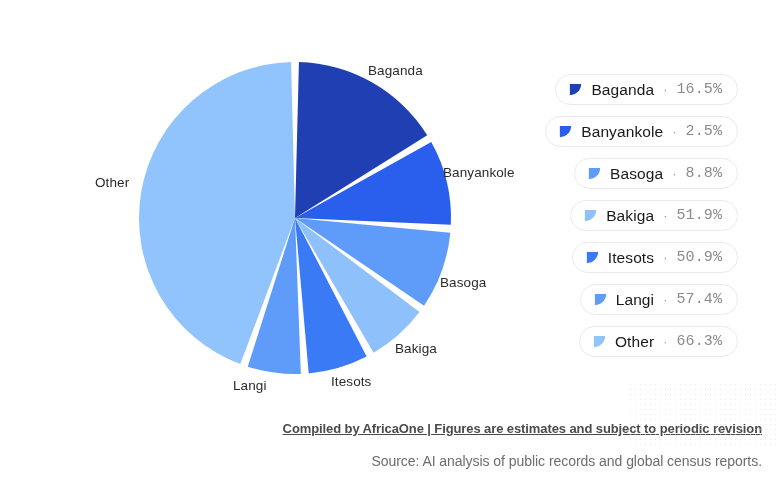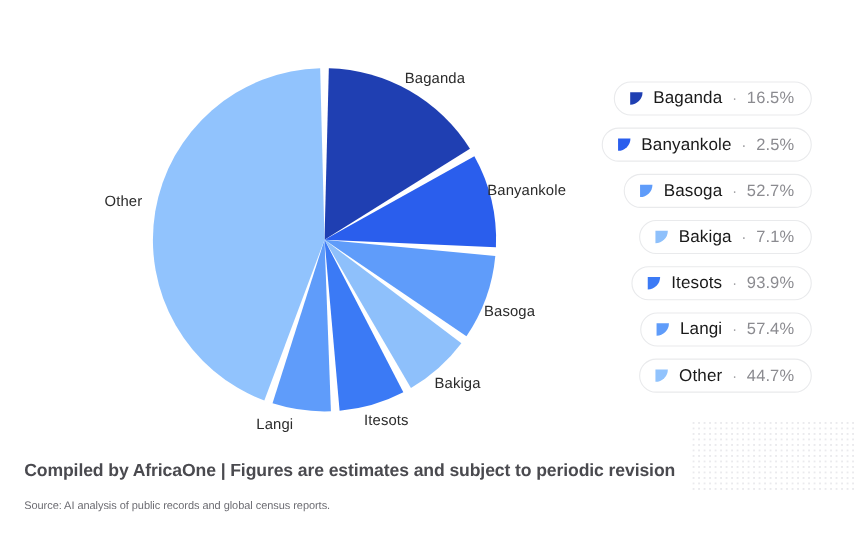--- a/index.html
+++ b/index.html
@@ -10,20 +10,21 @@
     background: #ffffff;
     font-family: "Liberation Sans", sans-serif;
     overflow: hidden;
   }
 
   #root {
     position: relative;
     width: 784px;
     height: 452px;
     background: #ffffff;
+    text-align: right;
   }
 
   
   #chart-area {
     position: absolute;
     left: 0;
     top: 0;
     width: 520px;
     height: 410px;
   }
@@ -82,41 +83,43 @@
   .legend-sep {
     font-size: 13px;
     color: #9a9a9e;
     margin: 0 1px;
   }
 
   .legend-value {
     font-size: 15px;
     color: #8b8b90;
     letter-spacing: 0.1px;
+    font-family: Liberation Mono, monospace;
   }
 
   
   #footer {
     position: absolute;
     left: 22px;
     top: 418px;
     width: 740px;
   }
 
   #footer-note {
-    font-size: 16px;
+    font-size: 13px;
     font-weight: bold;
     color: #4a4a4f;
     letter-spacing: -0.1px;
     line-height: 22px;
+    text-decoration: underline;
   }
 
   #footer-source {
     margin-top: 11px;
-    font-size: 10px;
+    font-size: 14px;
     color: #6c6c72;
     letter-spacing: -0.05px;
     line-height: 20px;
   }
 
   
   #watermark {
     position: absolute;
     right: 6px;
     bottom: 4px;
@@ -170,53 +173,53 @@
         <span class="legend-name">Banyankole</span>
         <span class="legend-sep">·</span>
         <span class="legend-value">2.5%</span>
       </div>
       <div class="legend-item">
         <svg class="legend-swatch" viewBox="0 0 16 16">
           <path d="M 2 2 L 14 2 A 12 12 0 0 1 2 14 Z" fill="#5f9cfa"></path>
         </svg>
         <span class="legend-name">Basoga</span>
         <span class="legend-sep">·</span>
-        <span class="legend-value">52.7%</span>
+        <span class="legend-value">8.8%</span>
       </div>
       <div class="legend-item">
         <svg class="legend-swatch" viewBox="0 0 16 16">
           <path d="M 2 2 L 14 2 A 12 12 0 0 1 2 14 Z" fill="#8ec0fb"></path>
         </svg>
         <span class="legend-name">Bakiga</span>
         <span class="legend-sep">·</span>
-        <span class="legend-value">7.1%</span>
+        <span class="legend-value">51.9%</span>
       </div>
       <div class="legend-item">
         <svg class="legend-swatch" viewBox="0 0 16 16">
           <path d="M 2 2 L 14 2 A 12 12 0 0 1 2 14 Z" fill="#3b7af5"></path>
         </svg>
         <span class="legend-name">Itesots</span>
         <span class="legend-sep">·</span>
-        <span class="legend-value">93.9%</span>
+        <span class="legend-value">50.9%</span>
       </div>
       <div class="legend-item">
         <svg class="legend-swatch" viewBox="0 0 16 16">
           <path d="M 2 2 L 14 2 A 12 12 0 0 1 2 14 Z" fill="#5f9cfa"></path>
         </svg>
         <span class="legend-name">Langi</span>
         <span class="legend-sep">·</span>
         <span class="legend-value">57.4%</span>
       </div>
       <div class="legend-item">
         <svg class="legend-swatch" viewBox="0 0 16 16">
           <path d="M 2 2 L 14 2 A 12 12 0 0 1 2 14 Z" fill="#91c3fd"></path>
         </svg>
         <span class="legend-name">Other</span>
         <span class="legend-sep">·</span>
-        <span class="legend-value">44.7%</span>
+        <span class="legend-value">66.3%</span>
       </div>
     </div>
 
   <div id="footer">
     <div id="footer-note">Compiled by AfricaOne | Figures are estimates and subject to periodic revision</div>
     <div id="footer-source">Source: AI analysis of public records and global census reports.</div>
   </div>
 
   <div id="watermark"></div>
 </div>

